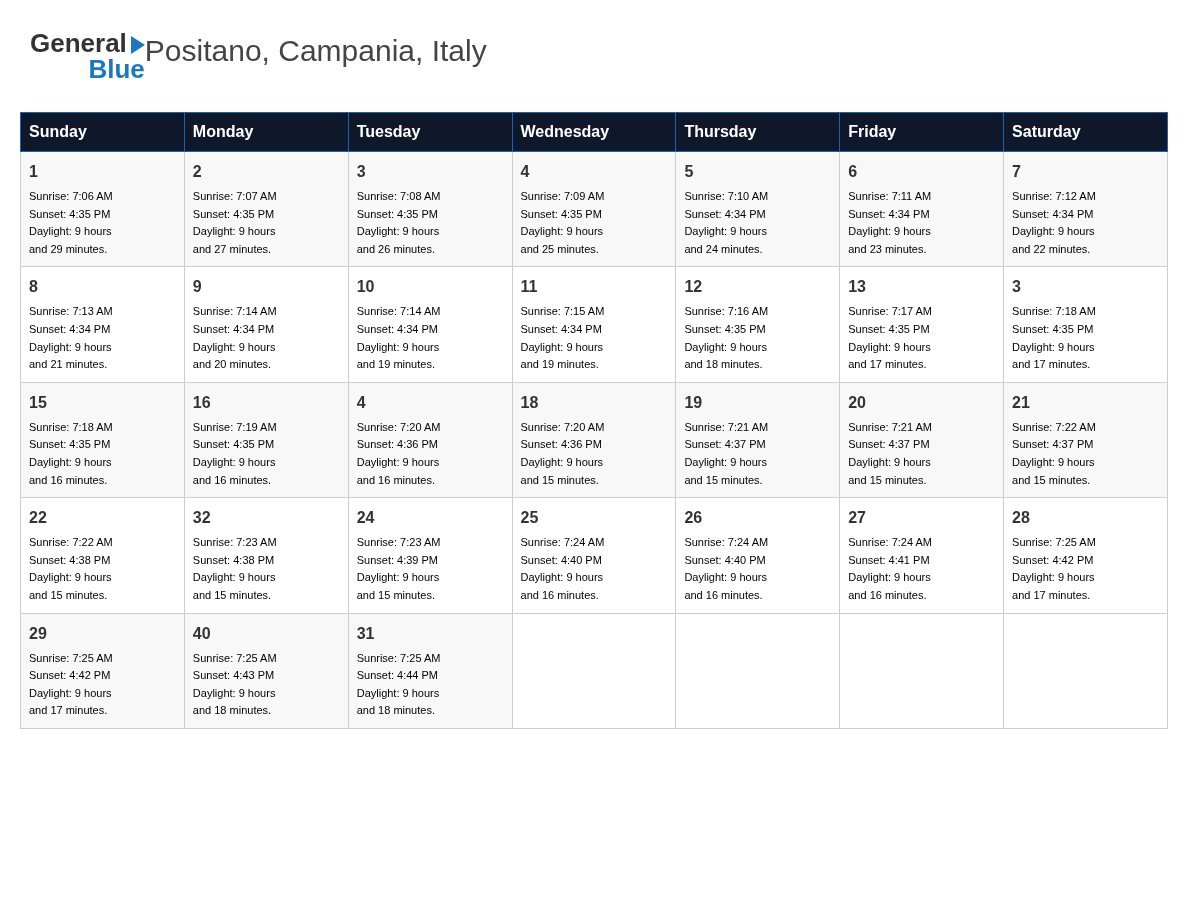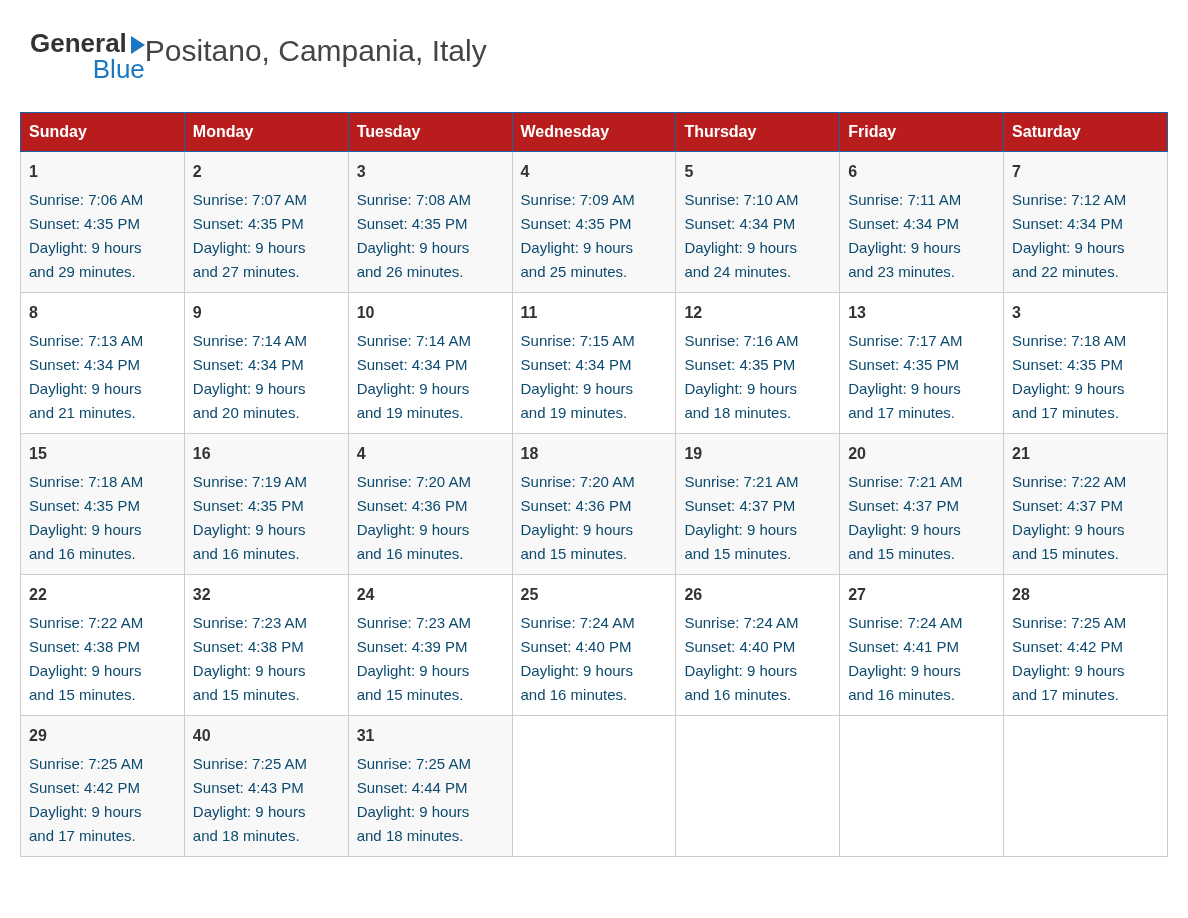--- a/index.html
+++ b/index.html
@@ -29,21 +29,21 @@
       font-weight: normal;
       color: #444;
       margin-top: 4px;
     }
     .calendar {
       width: 100%;
       border-collapse: collapse;
       border: 1px solid #999;
     }
     .calendar th {
-      background-color: #b91c1c;
+      background-color: #0f172a;
       color: #fff;
       padding: 10px 8px;
       font-size: 16px;
       font-weight: bold;
       text-align: left;
       border: 1px solid #1565a8;
     }
     .calendar td {
       vertical-align: top;
       padding: 8px;
@@ -60,22 +60,22 @@
     .calendar tr:nth-child(even) td {
       background-color: #fff;
     }
     .day-number {
       font-size: 16px;
       font-weight: bold;
       display: block;
       margin-bottom: 4px;
     }
     .day-info {
-      font-size: 15px;
-      color: #0c4a6e;
+      font-size: 11px;
+      color: #000000;
       line-height: 1.6;
     }
     .empty-cell {
       background-color: #fff !important;
     }
     
     .logo-container {
       display: flex;
       align-items: center;
     }
@@ -86,21 +86,21 @@
       margin-right: 0;
     }
     .logo-top {
       font-size: 26px;
       font-weight: bold;
       color: #333;
       line-height: 1;
     }
     .logo-bottom {
       font-size: 26px;
-      font-weight: normal;
+      font-weight: bold;
       color: #1a78c2;
       line-height: 1;
       display: flex;
       align-items: center;
     }
   </style>
 </head>
 <body>
 
 <div class="header">

